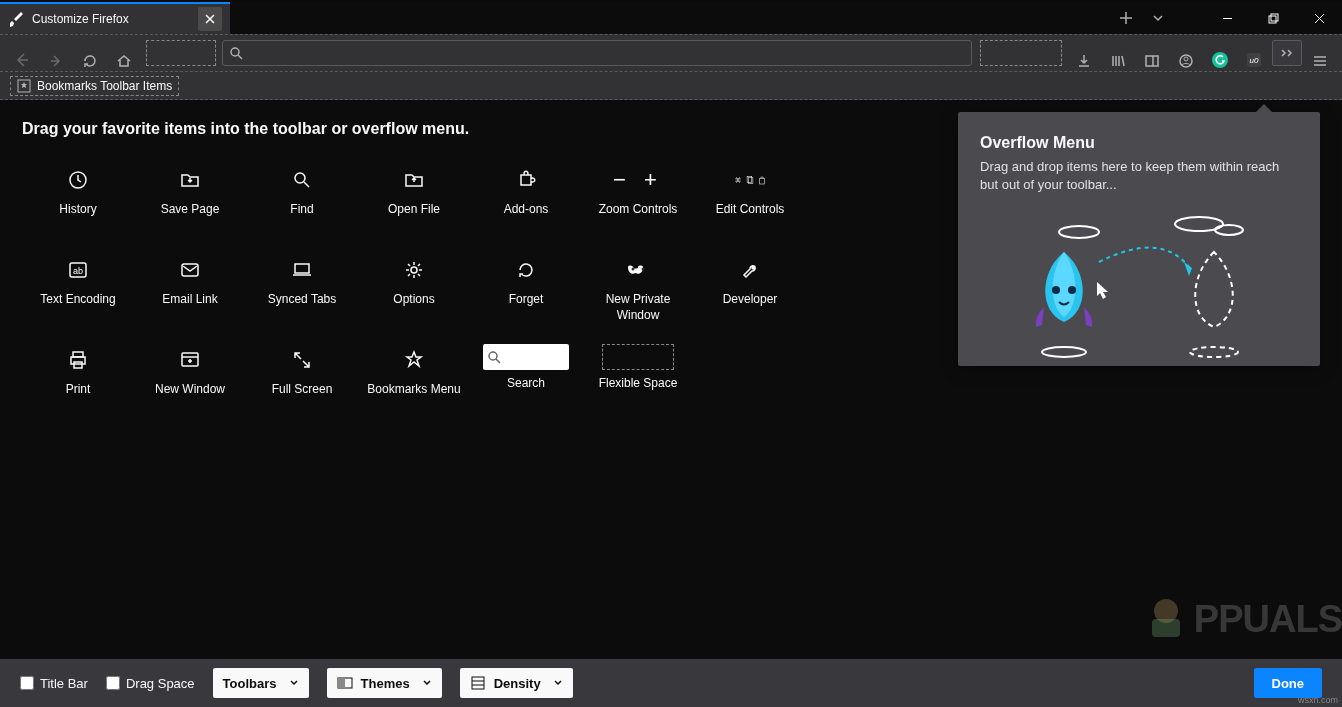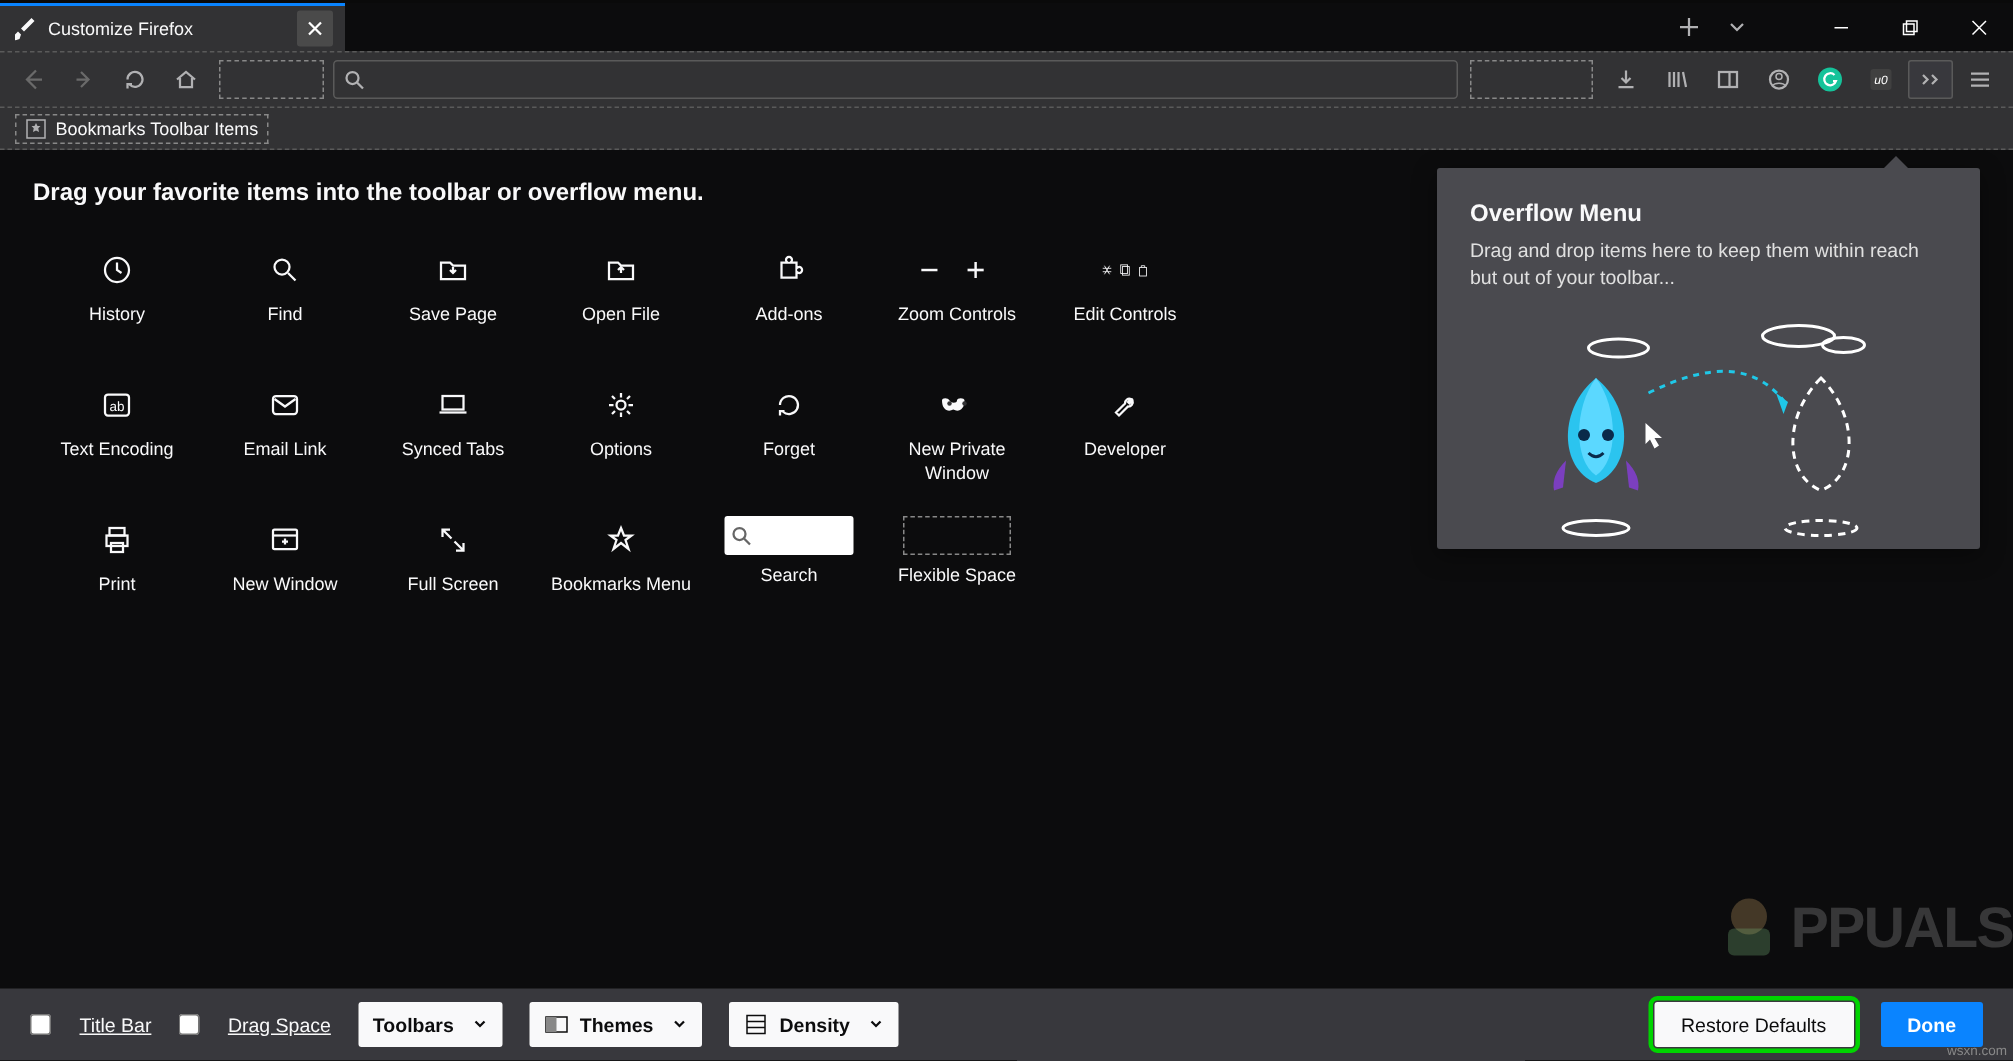--- a/index.html
+++ b/index.html
@@ -5,21 +5,21 @@
 * { margin:0; padding:0; box-sizing:border-box; font-family:"Segoe UI",Arial,sans-serif; }
 html,body { width:1342px; height:707px; background:#0c0c0d; color:#f9f9fa; overflow:hidden; position:relative; }
 .tabbar { height:34px; background:#0c0c0d; display:flex; align-items:stretch; border-top:2px solid #0a0a0a; }
 .tab { width:230px; background:#323234; display:flex; align-items:center; padding:0 8px; border-top:2px solid #0a84ff; gap:8px; font-size:12px; }
 .tab .paint { width:16px; height:16px; }
 .tab-close { width:24px; height:24px; display:flex; align-items:center; justify-content:center; margin-left:auto; background:#4a4a4a; border-radius:2px; }
 .tab-right { margin-left:auto; display:flex; align-items:center; }
 .tbtn { width:32px; height:34px; display:flex; align-items:center; justify-content:center; color:#b1b1b3; }
 .winbtn { width:46px; height:34px; display:flex; align-items:center; justify-content:center; color:#fff; }
 .navbar { height:38px; border-top:1px dashed #5a5a5a; border-bottom:1px dashed #5a5a5a; display:flex; align-items:center; padding:0 6px; gap:2px; background:#323234; }
-.nav-icon { width:32px; height:32px; display:flex; align-items:center; justify-content:center; color:#b1b1b3;font-style:italic; }
+.nav-icon { width:32px; height:32px; display:flex; align-items:flex-end; justify-content:center; color:#b1b1b3;font-style:italic; }
 .nav-icon.disabled { color:#6a6a6a; }
 .nav-spacer { width:70px; height:26px; border:1px dashed #888; margin:0 4px; }
 .searchbar { flex:1; height:26px; border:1px solid #5a5a5a; border-radius:3px; display:flex; align-items:center; padding:0 6px; gap:6px; }
 .right-icons { display:flex; align-items:center; gap:2px; margin-left:6px; }
 .right-box { width:82px; height:26px; border:1px dashed #888; margin-right:4px; }
 .overflow-box { width:30px; height:26px; border:1px solid #5a5a5a; border-radius:2px; display:flex; align-items:center; justify-content:center; background:#38383d; }
 .bookmarkbar { height:28px; border-bottom:1px dashed #5a5a5a; display:flex; align-items:center; padding:0 10px; gap:8px; font-size:12px; background:#323234; }
 .bookmarkbar .box { border:1px dashed #888; padding:2px 6px; display:flex; align-items:center; gap:6px; }
 .content { position:relative; height:calc(100% - 34px - 38px - 28px - 48px); padding:20px 22px; overflow:hidden; }
 .heading { font-size:16px; font-weight:600; margin-bottom:18px; }
@@ -30,21 +30,21 @@
 .zoom-ctrl { font-size:22px; letter-spacing:6px; }
 .edit-ctrl { display:flex; gap:4px; }
 .searchbox { width:86px; height:26px; background:#fff; border-radius:2px; display:flex; align-items:center; padding:0 4px; }
 .flexbox { width:72px; height:26px; border:1px dashed #888; }
 .panel { position:absolute; top:12px; right:22px; width:362px; height:254px; background:#4a4a4f; border-radius:2px; box-shadow:0 4px 16px rgba(0,0,0,0.4); padding:22px; }
 .panel::before { content:""; position:absolute; top:-8px; right:48px; border-left:8px solid transparent; border-right:8px solid transparent; border-bottom:8px solid #4a4a4f; }
 .panel h3 { font-size:16px; font-weight:600; margin-bottom:6px; }
 .panel p { font-size:13px; color:#e0e0e0; line-height:1.4; }
 .panel-art { margin-top:18px; display:flex; align-items:center; justify-content:center; gap:20px; }
 .footer { position:absolute; bottom:0; left:0; right:0; height:48px; background:#38383d; display:flex; align-items:center; padding:0 20px; gap:18px; }
-.check { display:flex; align-items:center; gap:19px; font-size:13px;text-decoration:underline; }
+.check { display:flex; align-items:center; gap:6px; font-size:13px; }
 .check input { width:14px; height:14px; }
 .select { height:30px; background:#f9f9fa; color:#0c0c0d; border:none; border-radius:2px; padding:0 10px; font-size:13px; display:flex; align-items:center; gap:8px; cursor:pointer;font-weight:bold; }
 .select svg.caret { margin-left:4px; }
 .footer-spacer { flex:1; }
 .btn { height:30px; padding:0 18px; font-size:13px; border:none; border-radius:2px; cursor:pointer; }
 .btn-default { background:#f9f9fa; color:#0c0c0d; outline:3px solid #00d400; outline-offset:1px; }
 .btn-primary { background:#0a84ff; color:#ffffff; font-weight:600; }
 .watermark { position:absolute; right:0; bottom:60px; font-size:38px; font-weight:700; color:rgba(255,255,255,0.18); letter-spacing:-1px; display:flex; align-items:center; }
 .wsxn { position:absolute; right:4px; bottom:2px; font-size:9px; color:#888; }
 svg { display:block; }
@@ -192,34 +192,34 @@
           <svg width="20" height="20" viewBox="0 0 20 20">
             <circle cx="10" cy="10" r="8" stroke="#f9f9fa" stroke-width="1.5" fill="none"></circle>
             <path d="M10 5v5l3 2" stroke="#f9f9fa" stroke-width="1.5" fill="none"></path>
           </svg>
         </div>
         <div class="label">History</div>
       </div>
     <div class="item">
         <div class="icon">
           <svg width="20" height="20" viewBox="0 0 20 20">
+            <path d="M2 5h6l2 2h8v9H2z" stroke="#f9f9fa" stroke-width="1.5" fill="none"></path>
+            <path d="M10 8v4M8 10l2 2 2-2" stroke="#f9f9fa" stroke-width="1.5" fill="none"></path>
+          </svg>
+        </div>
+        <div class="label">Save Page</div>
+      </div>
+    <div class="item">
+        <div class="icon">
+          <svg width="20" height="20" viewBox="0 0 20 20">
             <circle cx="8" cy="8" r="5" stroke="#f9f9fa" stroke-width="1.5" fill="none"></circle>
             <path d="M12 12l5 5" stroke="#f9f9fa" stroke-width="1.5"></path>
           </svg>
         </div>
         <div class="label">Find</div>
-      </div>
-    <div class="item">
-        <div class="icon">
-          <svg width="20" height="20" viewBox="0 0 20 20">
-            <path d="M2 5h6l2 2h8v9H2z" stroke="#f9f9fa" stroke-width="1.5" fill="none"></path>
-            <path d="M10 8v4M8 10l2 2 2-2" stroke="#f9f9fa" stroke-width="1.5" fill="none"></path>
-          </svg>
-        </div>
-        <div class="label">Save Page</div>
       </div>
     <div class="item">
         <div class="icon">
           <svg width="20" height="20" viewBox="0 0 20 20">
             <path d="M2 5h6l2 2h8v9H2z" stroke="#f9f9fa" stroke-width="1.5" fill="none"></path>
             <path d="M10 12V8M8 10l2-2 2 2" stroke="#f9f9fa" stroke-width="1.5" fill="none"></path>
           </svg>
         </div>
         <div class="label">Open File</div>
       </div>
@@ -432,17 +432,16 @@
       <svg width="16" height="16" viewBox="0 0 16 16">
         <rect x="2" y="2" width="12" height="12" stroke="#0c0c0d" fill="none"></rect>
         <path d="M2 6h12M2 10h12" stroke="#0c0c0d"></path>
       </svg>
       <span>Density</span>
       <svg class="caret" width="10" height="10" viewBox="0 0 10 10">
         <path d="M2 3l3 3 3-3" stroke="#0c0c0d" stroke-width="1.5" fill="none"></path>
       </svg>
     </div>
   <div class="footer-spacer"></div>
-  <button class="btn btn-default">Restore Defaults</button>
   <button class="btn btn-primary">Done</button>
 </div>
 
 <div class="wsxn">wsxn.com</div>
 
 </body></html>

